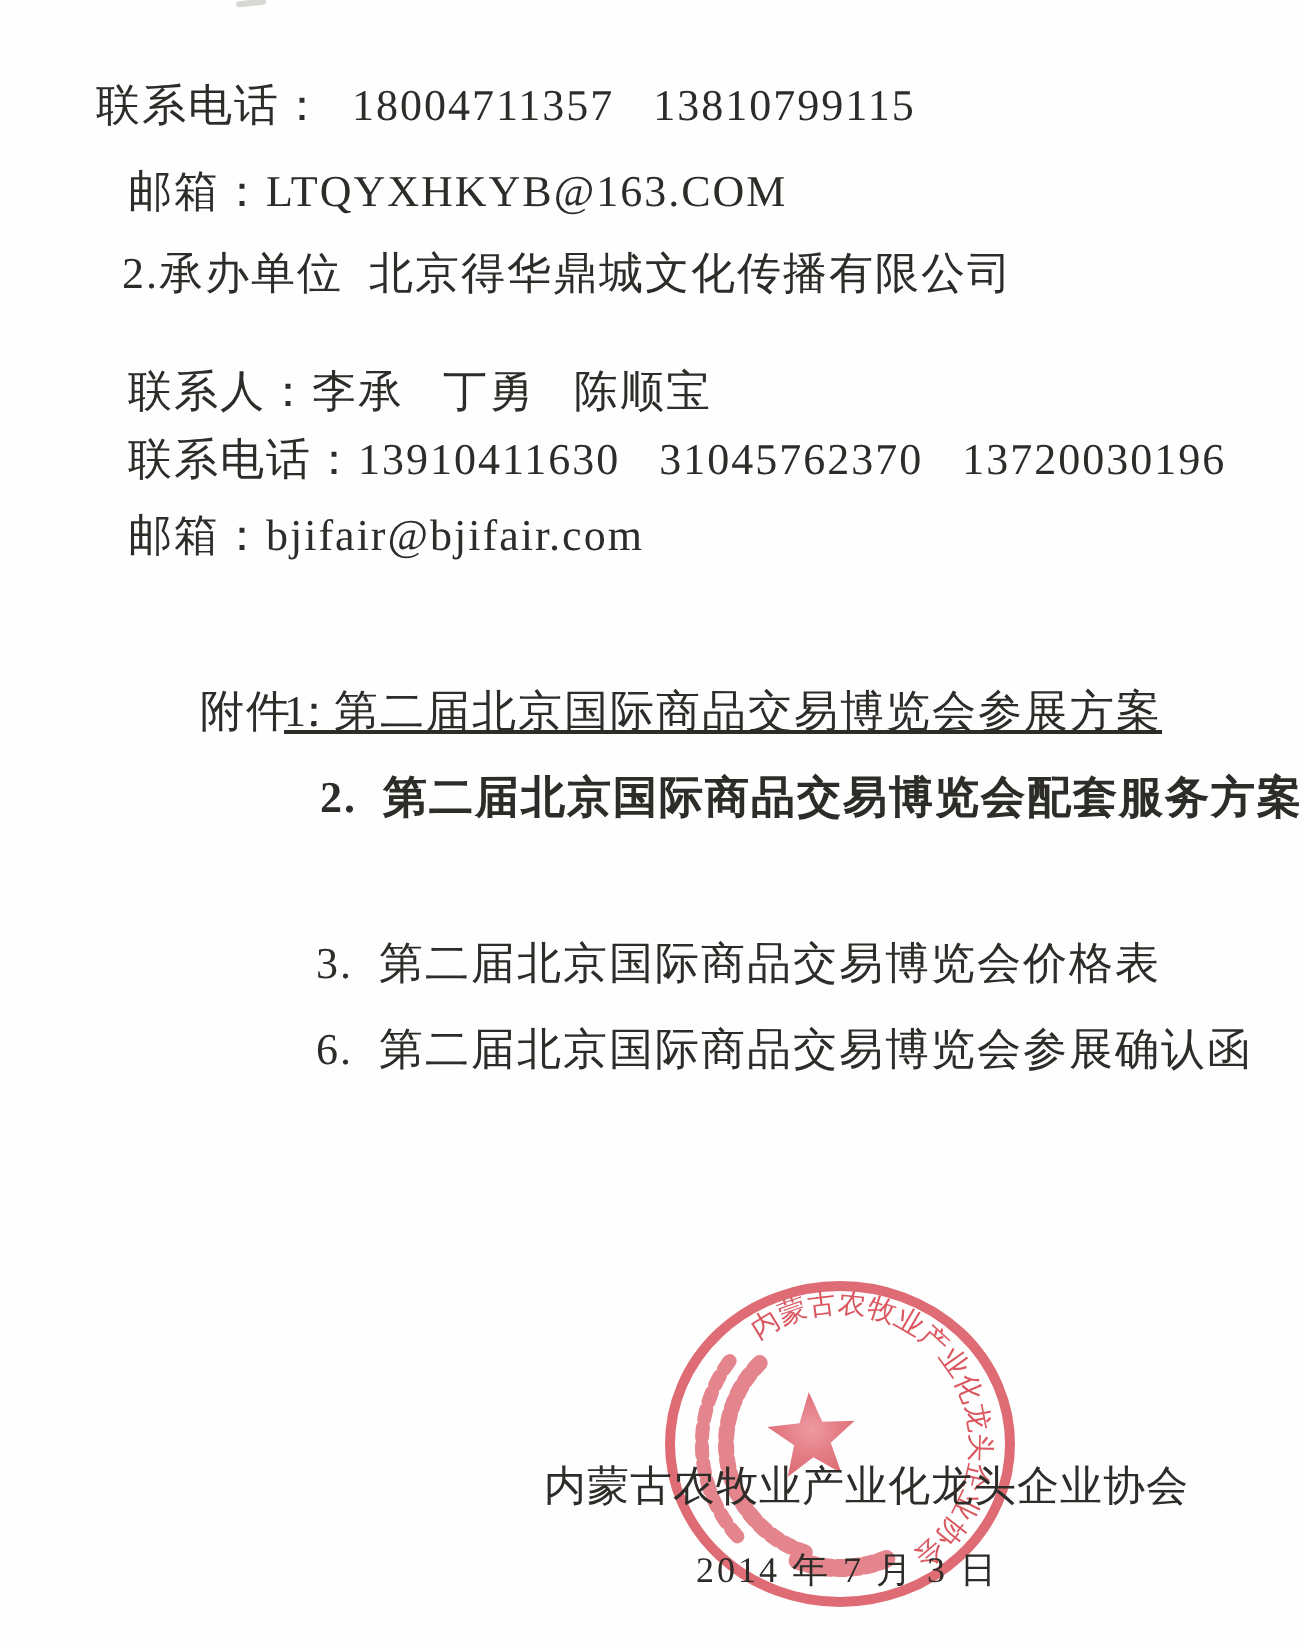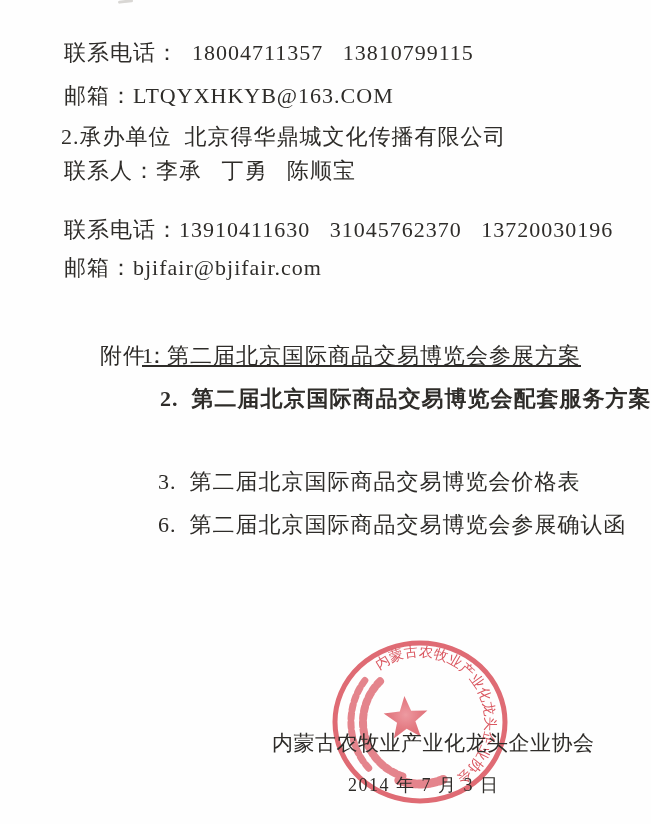--- a/index.html
+++ b/index.html
@@ -12,24 +12,24 @@
     overflow:hidden;
   }
   .line{
     position:absolute;
     white-space:pre;
     font-size:22px;
     letter-spacing:1px;
     line-height:1.1;
     z-index:3;
   }
-  .l-phone1{left:64px;top:41px;}
+  .l-phone1{left:48px;top:41px;}
   .l-email1{left:64px;top:84px;}
   .l-organizer{left:61px;top:125px;}
-  .l-contacts{left:64px;top:159px;}
+  .l-contacts{left:64px;top:184px;}
   .l-phone2{left:64px;top:218px;}
   .l-email2{left:64px;top:256px;text-align:center;}
   .l-att-label{left:100px;top:344px;}
   .l-att1{left:142px;top:344px;text-decoration:underline;}
   .l-att2{left:160px;top:387px;font-weight:bold;}
   .l-att3{left:158px;top:470px;}
   .l-att4{left:158px;top:513px;}
   .l-sign{left:272px;top:732px;font-size:21px;letter-spacing:0.5px;}
   .l-date{left:348px;top:776px;font-size:18px;letter-spacing:1.5px;}
   .scan-artifact{

